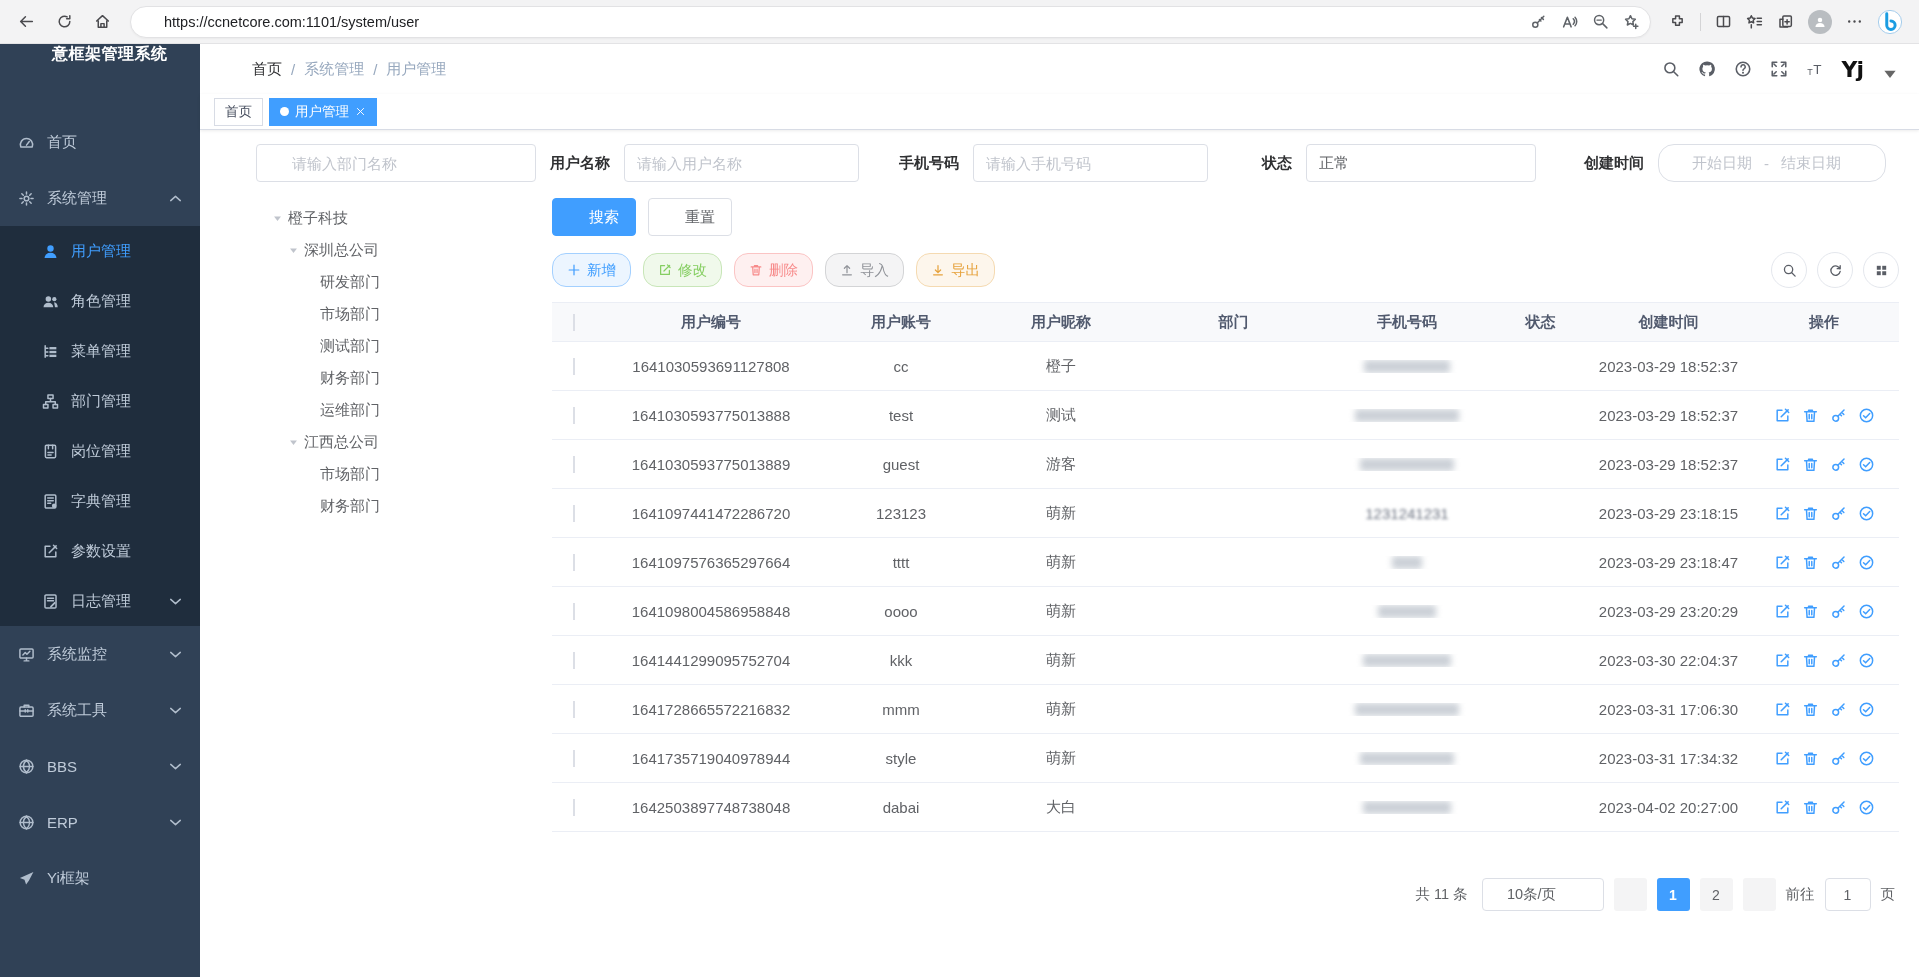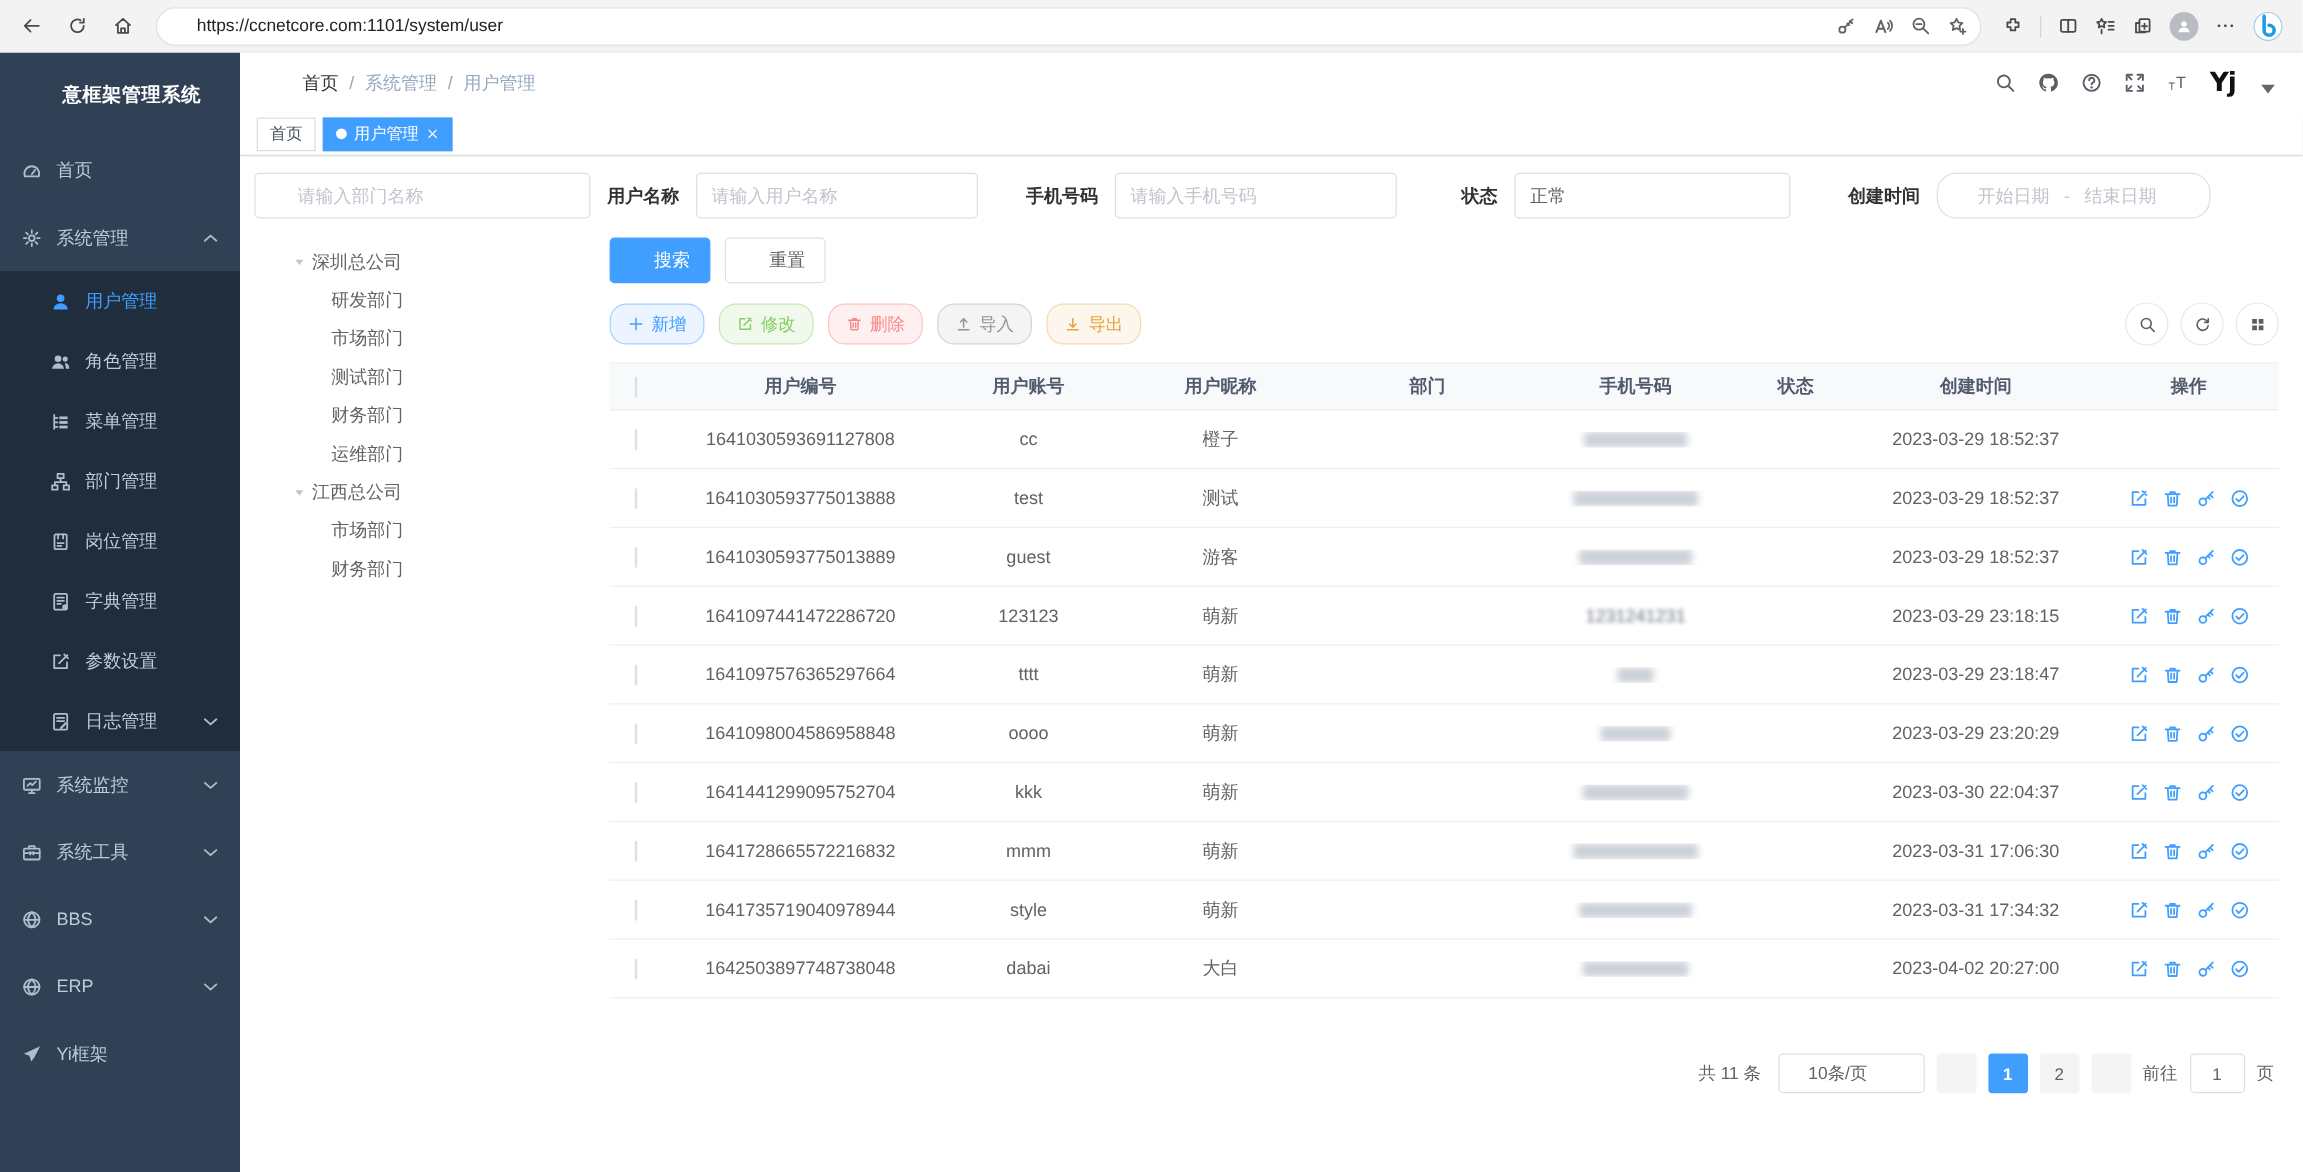--- a/index.html
+++ b/index.html
@@ -24,21 +24,21 @@
   .chrome-right .i { width:17px; height:17px; }
   .chrome-divider { width:1px; height:18px; background:#d4d4d6; }
   .avatar-chip { width:24px; height:24px; border-radius:50%; background:#b9bdc1;
     display:flex; align-items:center; justify-content:center; color:#fff; }
   .avatar-chip .i { width:14px; height:14px; }
   .copilot { width:26px; height:26px; }
 
   
   .app { display:flex; height:933px; }
   .sidebar { width:200px; background:#304156; flex:none; display:flex; flex-direction:column; }
-  .logo-row { height:70px; display:flex; align-items:center; gap:10px; padding:0 16px; }
+  .logo-row { height:70px; display:flex; align-items:flex-start; gap:10px; padding:0 16px; }
   .logo-mark { width:26px; height:26px; }
   .logo-text { color:#fff; font-size:16px; font-weight:700; letter-spacing:.5px; }
   .side-nav { flex:1; overflow:hidden; }
   .side-item { height:56px; display:flex; align-items:center; gap:12px; padding:0 18px;
     color:#bfcbd9; font-size:15px; cursor:pointer; position:relative; }
   .side-item .i { width:17px; height:17px; flex:none; color:#b0bdcc; }
   .side-item.sub { height:50px; background:#1f2d3d; padding-left:42px; }
   .side-item.active { color:#409eff; }
   .side-item.active .i { color:#409eff; }
   .side-arrow { position:absolute; right:16px; width:12px; height:12px; color:#9aa9bb; }
@@ -62,21 +62,21 @@
   
   .tabsbar { height:36px; border-bottom:1px solid #d8dce5; box-shadow:0 1px 3px rgba(0,0,0,.08);
     display:flex; align-items:center; gap:6px; padding:0 14px; background:#fff; }
   .tag-tab { height:28px; display:flex; align-items:center; gap:6px; padding:0 10px;
     border:1px solid #d8dce5; background:#fff; color:#495060; font-size:13.5px; cursor:pointer; }
   .tag-tab.active { background:#409eff; border-color:#409eff; color:#fff; }
   .tab-dot { width:9px; height:9px; border-radius:50%; background:#fff; }
   .tab-close { width:11px; height:11px; color:#fff; }
 
   
-  .content { flex:1; padding:14px 20px 0 12px; }
+  .content { flex:1; padding:14px 20px 0 12px;margin-left:44px; }
   .filter-row { display:flex; align-items:center; gap:14px; }
   .f-label { font-size:15px; font-weight:700; color:#303133; white-space:nowrap; }
   .inputbox { height:38px; border:1px solid #dcdfe6; border-radius:4px; background:#fff;
     display:flex; align-items:center; padding:0 12px; gap:8px; font-size:15px; color:#c0c4cc; }
   .inputbox .i { width:15px; height:15px; color:#c0c4cc; flex:none; }
   .inputbox input { border:none; outline:none; flex:1; font-size:15px; color:#606266;
     font-family:"Liberation Sans","DejaVu Sans",sans-serif; width:100%; background:transparent; }
   .inputbox input::placeholder { color:#c0c4cc; }
   .dept-search { width:280px; }
   .w-input { width:235px; }
@@ -521,20 +521,28 @@
           <span class="i"></span>
           <span>开始日期</span>
           <span class="sep">-</span>
           <span>结束日期</span>
         </div>
       </div>
 
       <div class="body-row">
 
         <div class="tree-panel" id="tree-panel">
+            <div class="tree-item" style="padding-left: 10px;">
+              <span class="tree-caret i">
+                <svg viewBox="0 0 16 16">
+                  <path d="M3 5h10L8 11.5z" fill="currentColor"></path>
+                </svg>
+              </span>
+              <span>橙子科技</span>
+            </div>
             <div class="tree-item" style="padding-left: 26px;">
               <span class="tree-caret i">
                 <svg viewBox="0 0 16 16">
                   <path d="M3 5h10L8 11.5z" fill="currentColor"></path>
                 </svg>
               </span>
               <span>深圳总公司</span>
             </div>
             <div class="tree-item" style="padding-left: 42px;">
               <span style="width: 16px;"></span>

